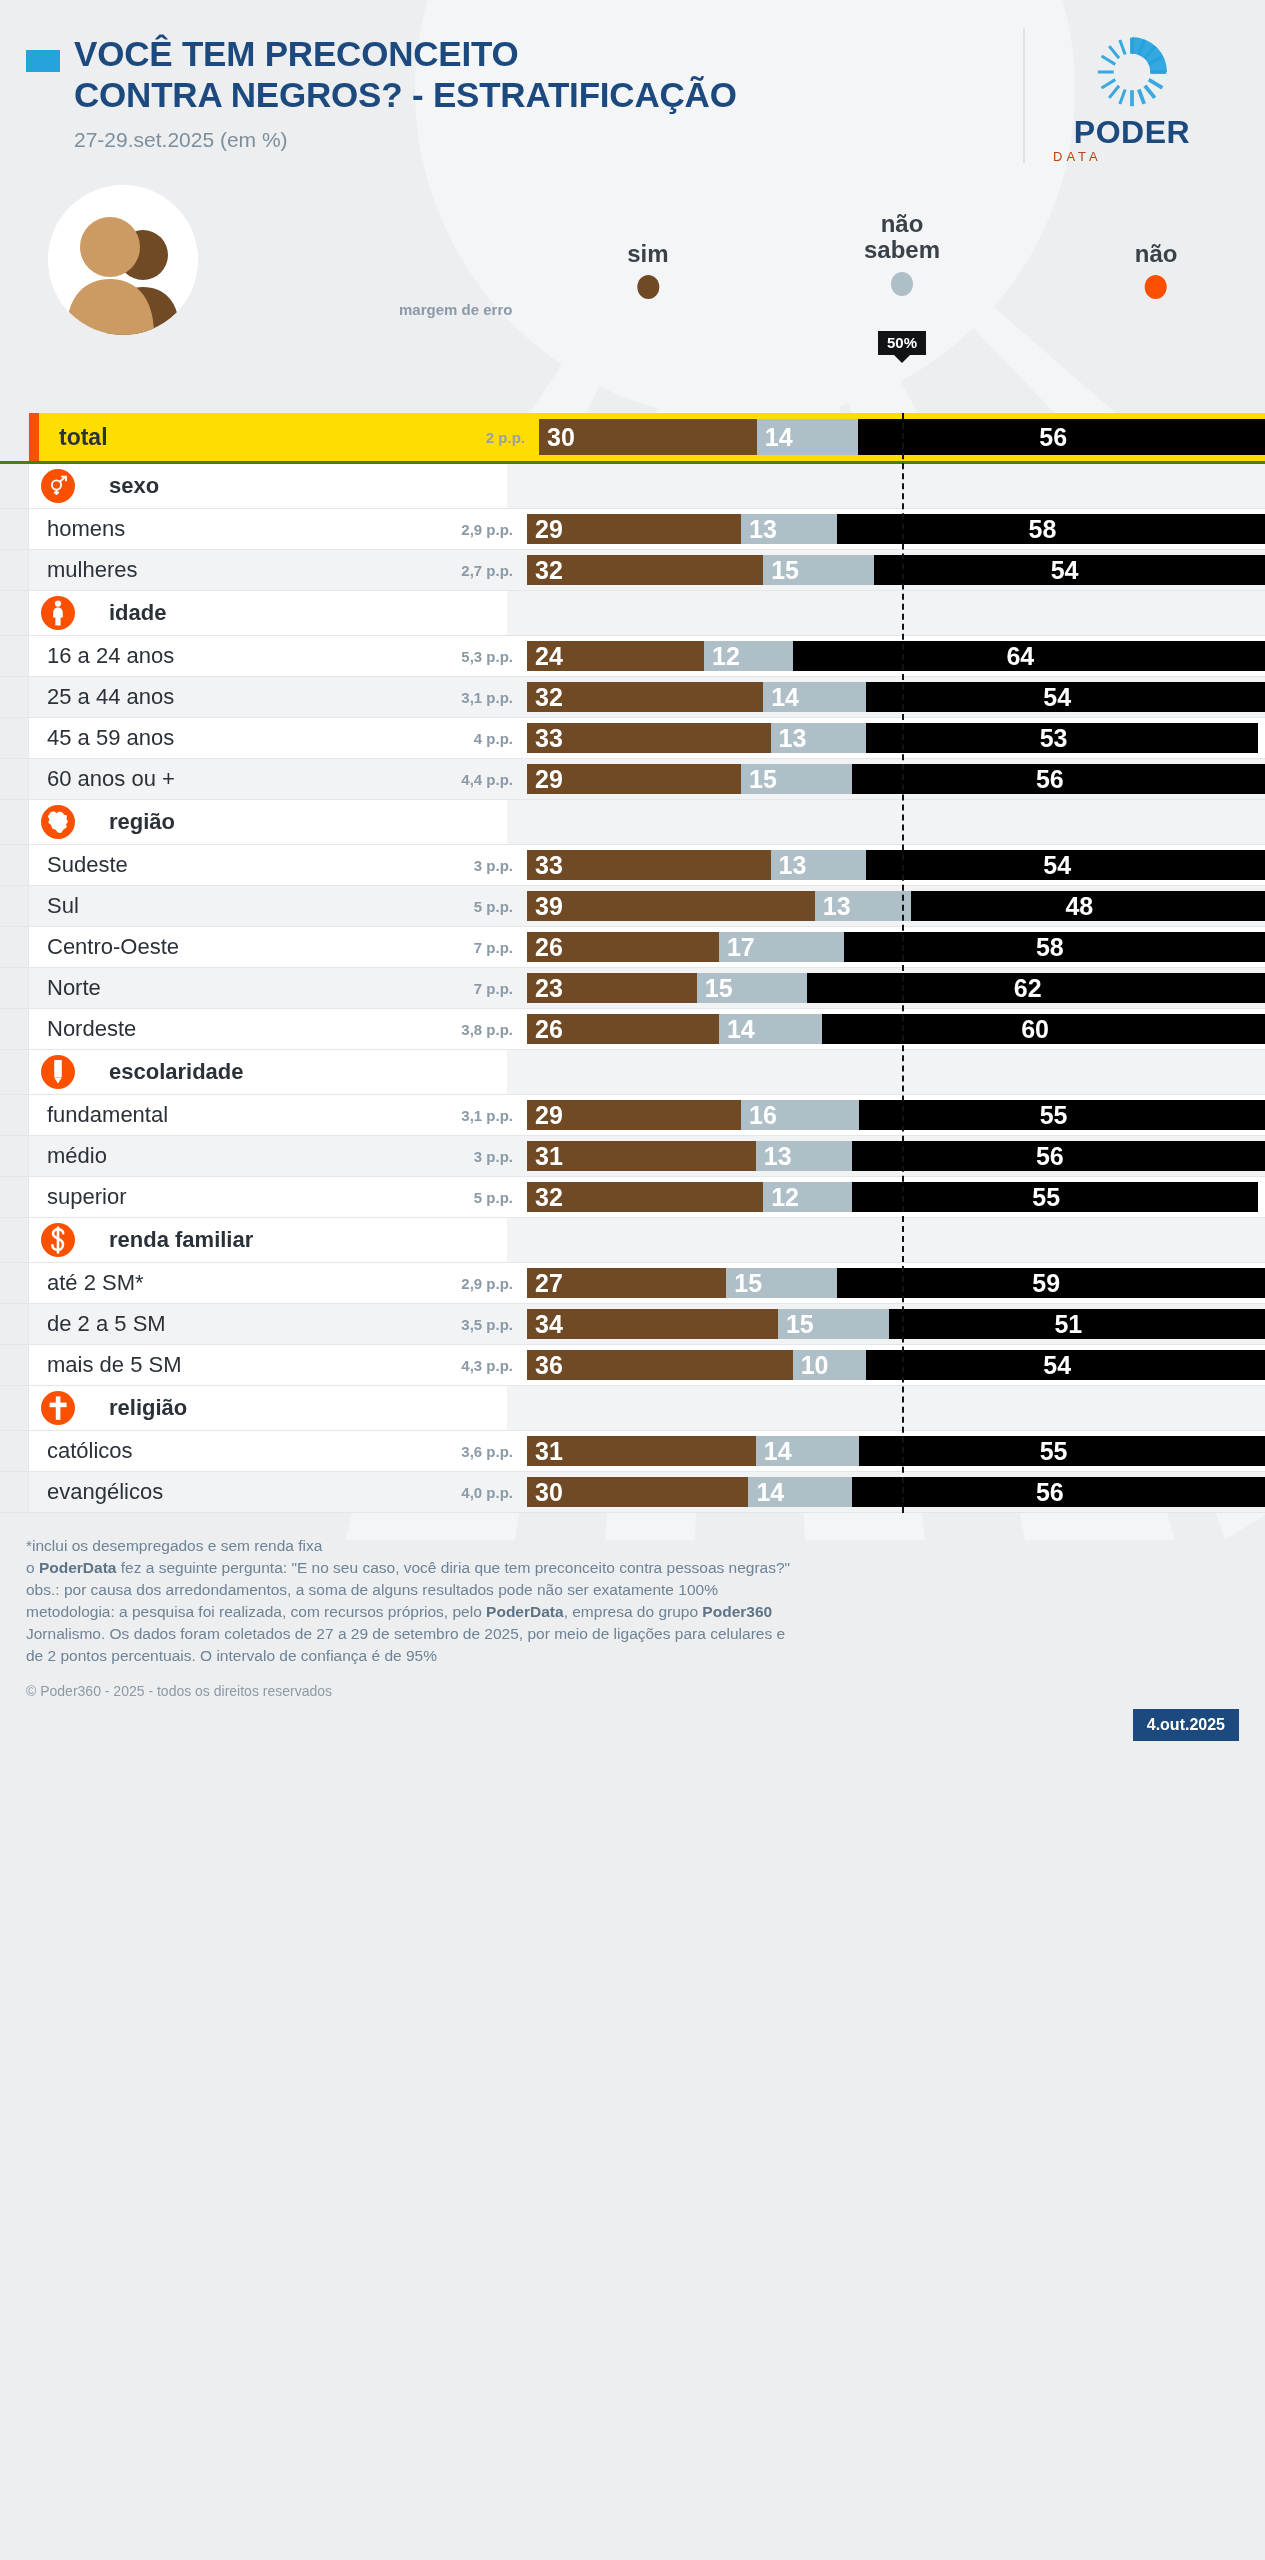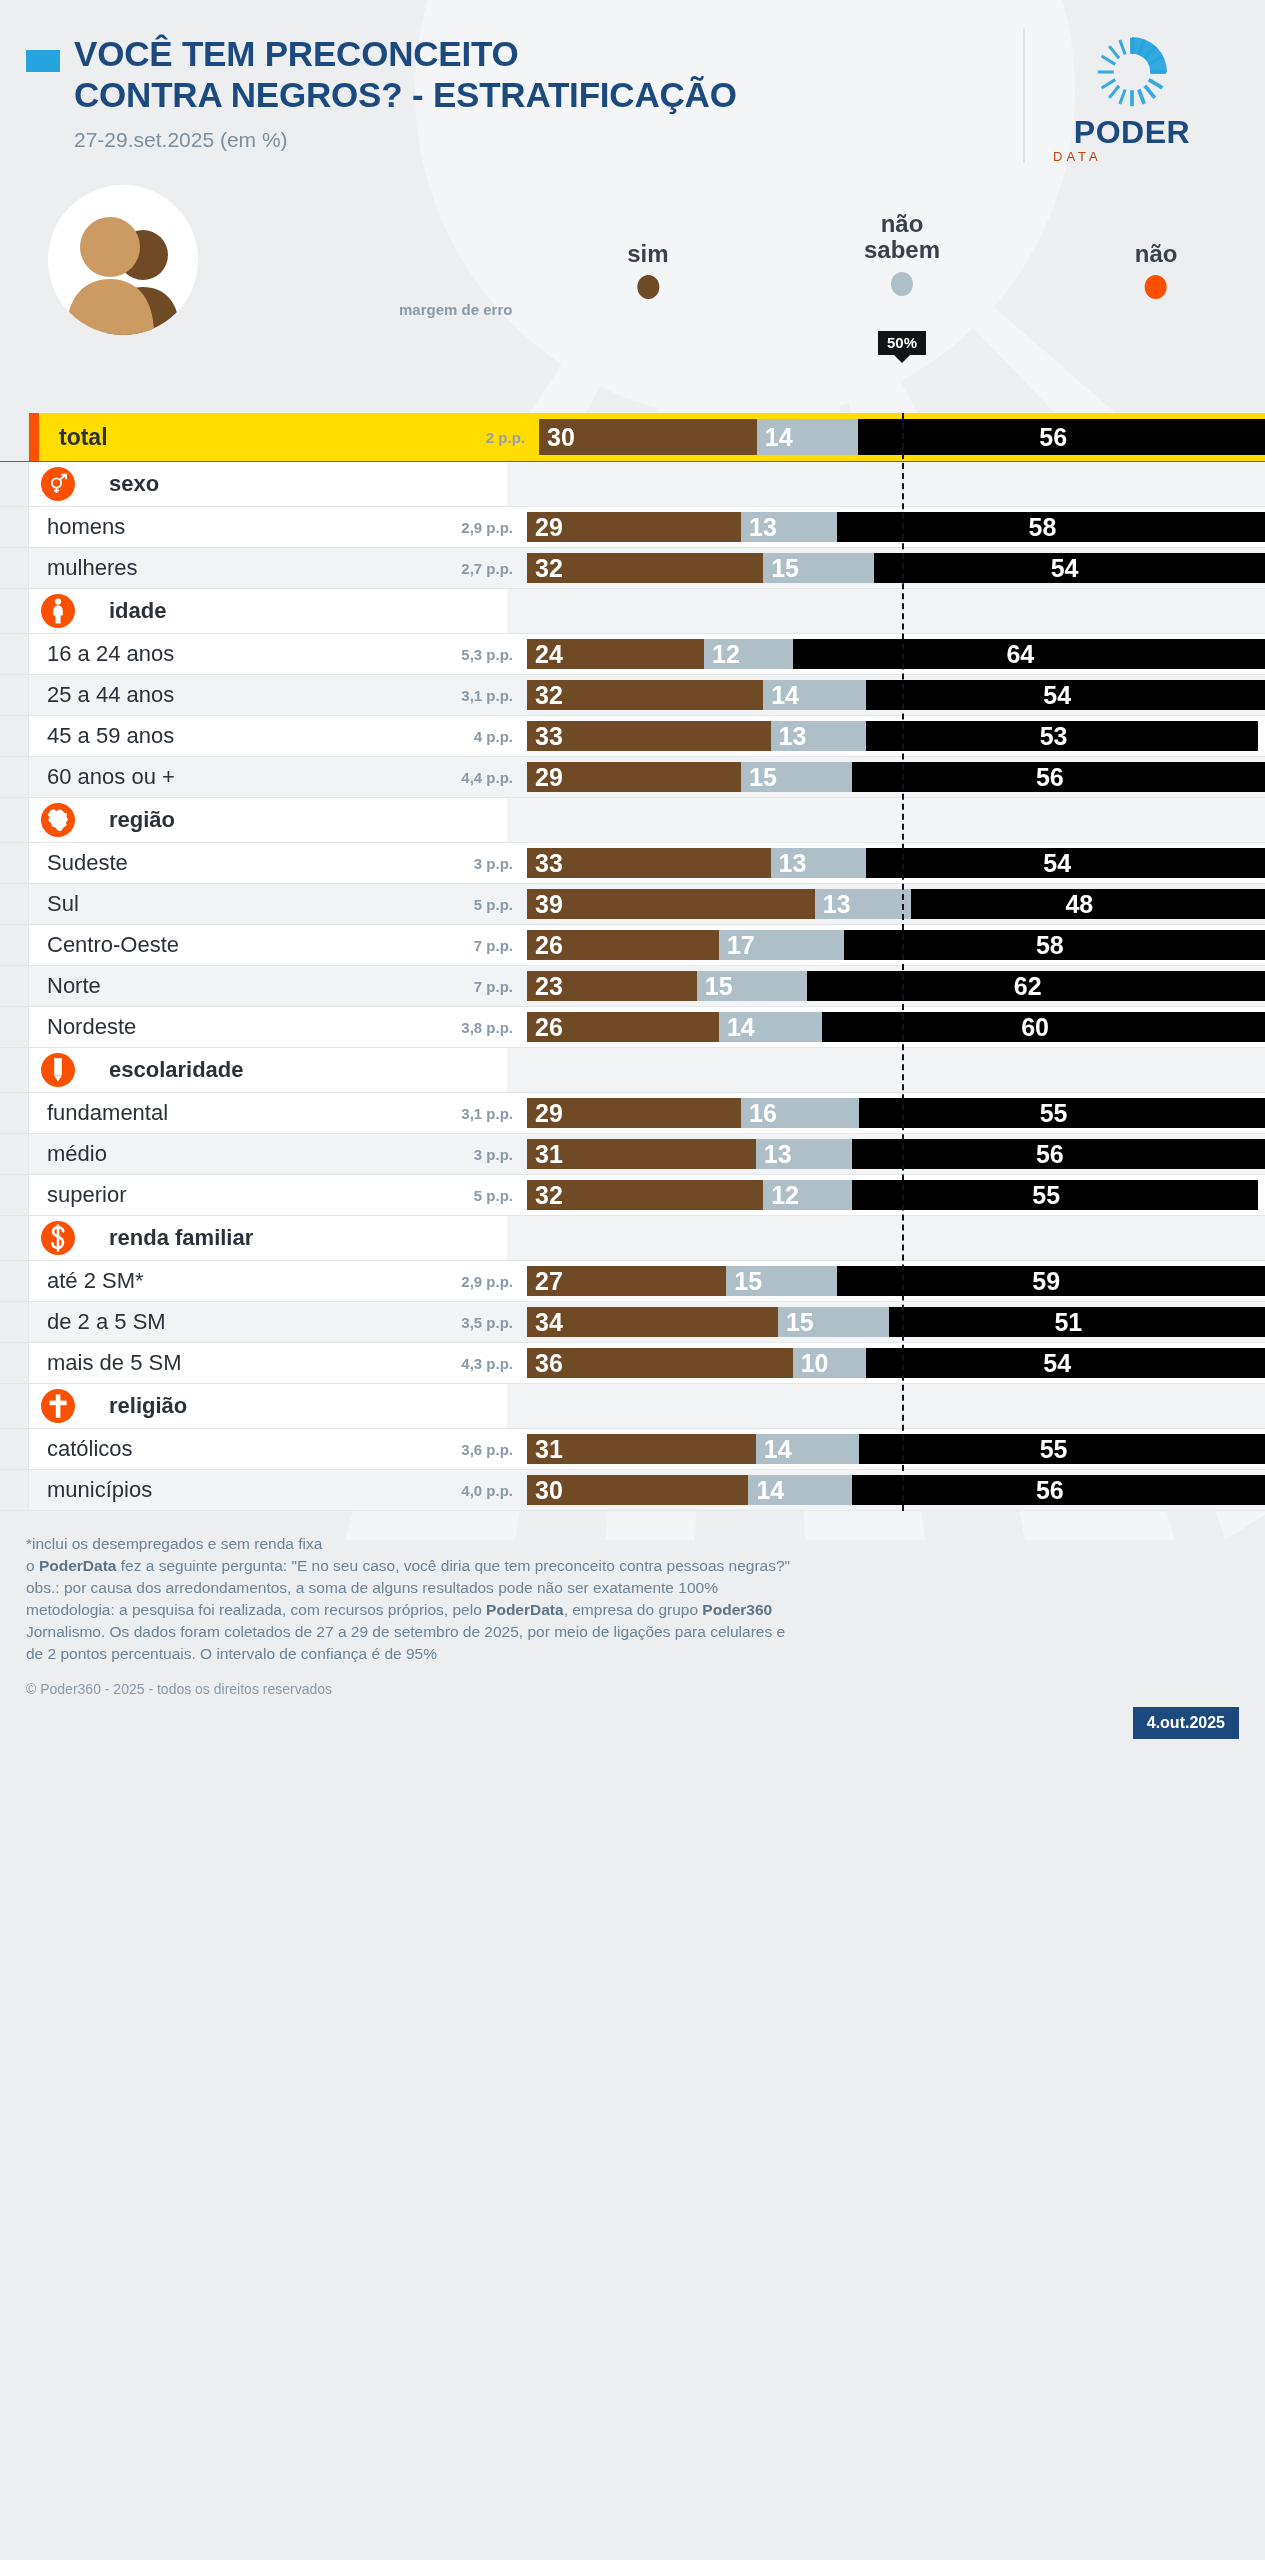--- a/index.html
+++ b/index.html
@@ -83,21 +83,21 @@
   }
   .row .bars{flex:1;height:100%;position:relative;}
   .barwrap{position:absolute;left:0;top:5px;bottom:5px;right:0;}
   .seg{position:absolute;top:0;bottom:0;display:flex;align-items:center;box-sizing:border-box;}
   .seg.sim{background:#6f4a25;justify-content:flex-start;padding-left:8px;}
   .seg.ns{background:#aebfc8;justify-content:flex-start;padding-left:8px;}
   .seg.nao{background:#000000;justify-content:center;padding-right:17px;}
   .seg b{font-size:25px;font-weight:700;color:#ffffff;line-height:1;}
 
   
-  .row.total{height:48px;background:#ffdd00;border-bottom:1px solid #4d7c0f;}
+  .row.total{height:48px;background:#ffdd00;border-bottom:3px solid #4d7c0f;}
   .row.total .leftpad{background:#edeef0;}
   .row.total .tickmark{width:10px;flex:none;height:100%;background:#fa5000;}
   .row.total .label{font-weight:700;font-size:23px;padding-left:20px;}
   .row.total .moe{color:#9aa0a6;}
   .row.total .barwrap{top:6px;bottom:6px;}
 
   
   .row.group{height:44px;background:#ffffff;}
   .row.group .label{
     display:flex;align-items:center;font-weight:700;font-size:22px;padding-left:12px;width:466px;gap:20px;
@@ -649,21 +649,21 @@
               <b>14</b>
             </div>
             <div class="seg nao" style="left: 45%; width: 55%;">
               <b>55</b>
             </div>
           </div>
         </div>
       </div>
       <div class="row alt">
         <div class="leftpad"></div>
-        <div class="label">municípios</div>
+        <div class="label">evangélicos</div>
         <div class="moe">4,0 p.p.</div>
         <div class="bars">
           <div class="barwrap">
             <div class="seg sim" style="left: 0%; width: 30%;">
               <b>30</b>
             </div>
             <div class="seg ns" style="left: 30%; width: 14%;">
               <b>14</b>
             </div>
             <div class="seg nao" style="left: 44%; width: 56%;">

